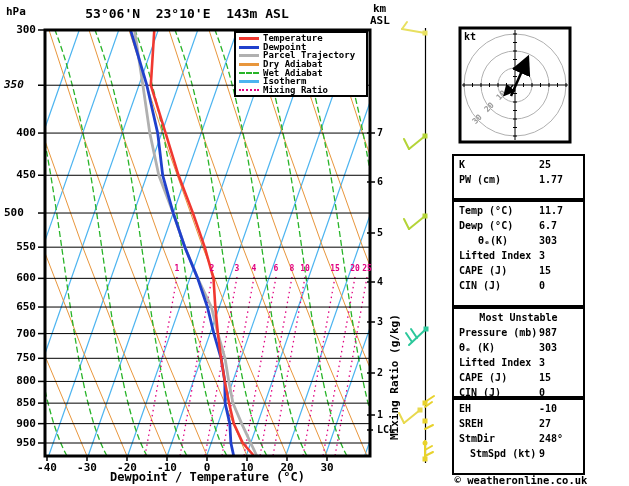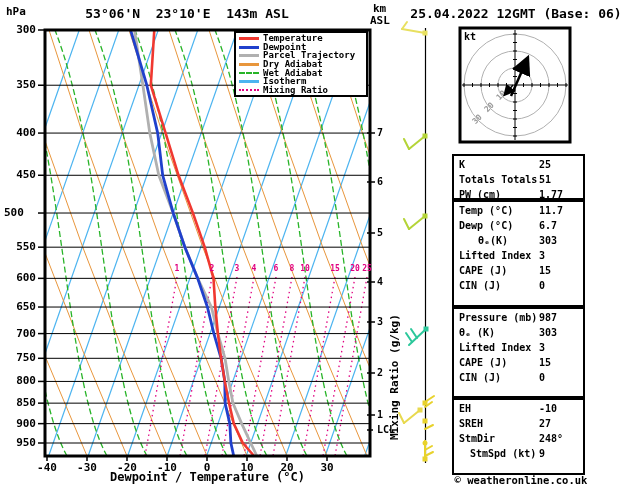--- a/index.html
+++ b/index.html
@@ -215,21 +215,20 @@
       <polyline points="425,450 432,446" fill="none" stroke="#e8d22c" stroke-width="2" stroke-linecap="round"></polyline>
       <polyline points="425,456 433,452" fill="none" stroke="#e8d22c" stroke-width="2" stroke-linecap="round"></polyline>
       <rect x="422.5" y="400.5" width="5" height="5" fill="#e8d22c"></rect>
       <rect x="422.5" y="418.5" width="5" height="5" fill="#e8d22c"></rect>
       <rect x="422.5" y="456.5" width="5" height="5" fill="#e8d22c"></rect>
       <circle cx="425" cy="443" r="2.5" fill="#e8d22c"></circle>
     </svg>
 
   <div class="abs axnum" style="left:6px;top:5px;">hPa</div>
   <div class="abs ttl" style="left:37px;top:6px;width:300px;text-align:center;">53°06'N  23°10'E  143m ASL</div>
-  <div class="abs ttl" style="left:403px;top:6px;width:226px;text-align:center;">25.04.2022 12GMT (Base: 06)</div>
   <div class="abs vlab" style="left:373px;top:2px;">km</div>
   <div class="abs vlab" style="left:370px;top:14px;">ASL</div>
 
   <div id="legend">
       <div class="lrow" style="">
         <span class="lsamp" style="border-top: 3px solid rgb(240, 56, 48);"></span>
         <span>Temperature</span>
       </div>
       <div class="lrow" style="">
         <span class="lsamp" style="border-top: 3px solid rgb(32, 64, 204);"></span>
@@ -252,21 +251,21 @@
         <span>Isotherm</span>
       </div>
       <div class="lrow" style="">
         <span class="lsamp" style="border-top: 2px dotted rgb(224, 0, 128);"></span>
         <span>Mixing Ratio</span>
       </div>
     </div>
 
   <div id="pressure-ticks">
       <div class="abs axnum" style="left:4px;top:23px;width:32px;text-align:right;">300</div>
-      <div class="abs axnum" style="left:4px;top:78.23218858210667px;width:32px;text-align:right;">350</div>
+      <div class="abs axnum" style="left:4px;top:78.23218858210667px;width:32px;text-align:left;font-style:italic;">350</div>
       <div class="abs axnum" style="left:4px;top:126.0764865594731px;width:32px;text-align:right;">400</div>
       <div class="abs axnum" style="left:4px;top:168.2781482351553px;width:32px;text-align:right;">450</div>
       <div class="abs axnum" style="left:4px;top:206.0288209953545px;width:32px;">500</div>
       <div class="abs axnum" style="left:4px;top:240.17845841924404px;width:32px;text-align:right;">550</div>
       <div class="abs axnum" style="left:4px;top:271.3546347946284px;width:32px;text-align:right;">600</div>
       <div class="abs axnum" style="left:4px;top:300.0339369540565px;width:32px;text-align:right;">650</div>
       <div class="abs axnum" style="left:4px;top:326.5868233767351px;width:32px;text-align:right;">700</div>
       <div class="abs axnum" style="left:4px;top:351.30696923050976px;width:32px;text-align:right;">750</div>
       <div class="abs axnum" style="left:4px;top:374.4311213541015px;width:32px;text-align:right;">800</div>
       <div class="abs axnum" style="left:4px;top:396.15292335093017px;width:32px;text-align:right;">850</div>
@@ -304,32 +303,32 @@
       <div class="abs mixnum" style="left:347px;top:264px;width:16px;text-align:center;">20</div>
       <div class="abs mixnum" style="left:359px;top:264px;width:16px;text-align:center;">25</div>
     </div>
 
   <div class="abs kmnum" style="left:377px;top:424px;">LCL</div>
   <div class="abs" id="mix-axis-label" style="left:388px;top:440px;width:160px;">Mixing Ratio (g/kg)</div>
   <div class="abs bold" style="left:45px;top:470px;width:325px;text-align:center;font-size:12px;">Dewpoint / Temperature (°C)</div>
 
   <div class="panel" id="panel-stability" style="top:154px;height:46px;">
       <div class="trow" style=""><div style="display:inline;">K</div><div class="val" style="">25</div></div>
-      <div class="trow" style=""><div style="display:inline;">Totals Totals</div><div class="val" style="">51</div></div>
       <div class="trow" style=""><div style="display:inline;">PW (cm)</div><div class="val" style="">1.77</div></div>
     </div>
   <div class="panel" id="panel-surface" style="top:200px;height:107px;">
       <div class="trow" style=""><div style="display:inline;">Temp (°C)</div><div class="val" style="">11.7</div></div>
       <div class="trow" style=""><div style="display:inline;">Dewp (°C)</div><div class="val" style="">6.7</div></div>
       <div class="trow" style=""><div style="display:inline;padding-left:19px;">θₑ(K)</div><div class="val" style="">303</div></div>
       <div class="trow" style=""><div style="display:inline;">Lifted Index</div><div class="val" style="">3</div></div>
       <div class="trow" style=""><div style="display:inline;">CAPE (J)</div><div class="val" style="">15</div></div>
       <div class="trow" style=""><div style="display:inline;">CIN (J)</div><div class="val" style="">0</div></div>
     </div>
   <div class="panel" id="panel-mu" style="top:307px;height:91px;">
+      <div class="phead" style="">Most Unstable</div>
       <div class="trow" style=""><div style="display:inline;">Pressure (mb)</div><div class="val" style="">987</div></div>
       <div class="trow" style=""><div style="display:inline;">θₑ (K)</div><div class="val" style="">303</div></div>
       <div class="trow" style=""><div style="display:inline;">Lifted Index</div><div class="val" style="">3</div></div>
       <div class="trow" style=""><div style="display:inline;">CAPE (J)</div><div class="val" style="">15</div></div>
       <div class="trow" style=""><div style="display:inline;">CIN (J)</div><div class="val" style="">0</div></div>
     </div>
   <div class="panel" id="panel-hodo" style="top:398px;height:77px;">
       <div class="trow" style=""><div style="display:inline;">EH</div><div class="val" style="">-10</div></div>
       <div class="trow" style=""><div style="display:inline;">SREH</div><div class="val" style="">27</div></div>
       <div class="trow" style=""><div style="display:inline;">StmDir</div><div class="val" style="">248°</div></div>

